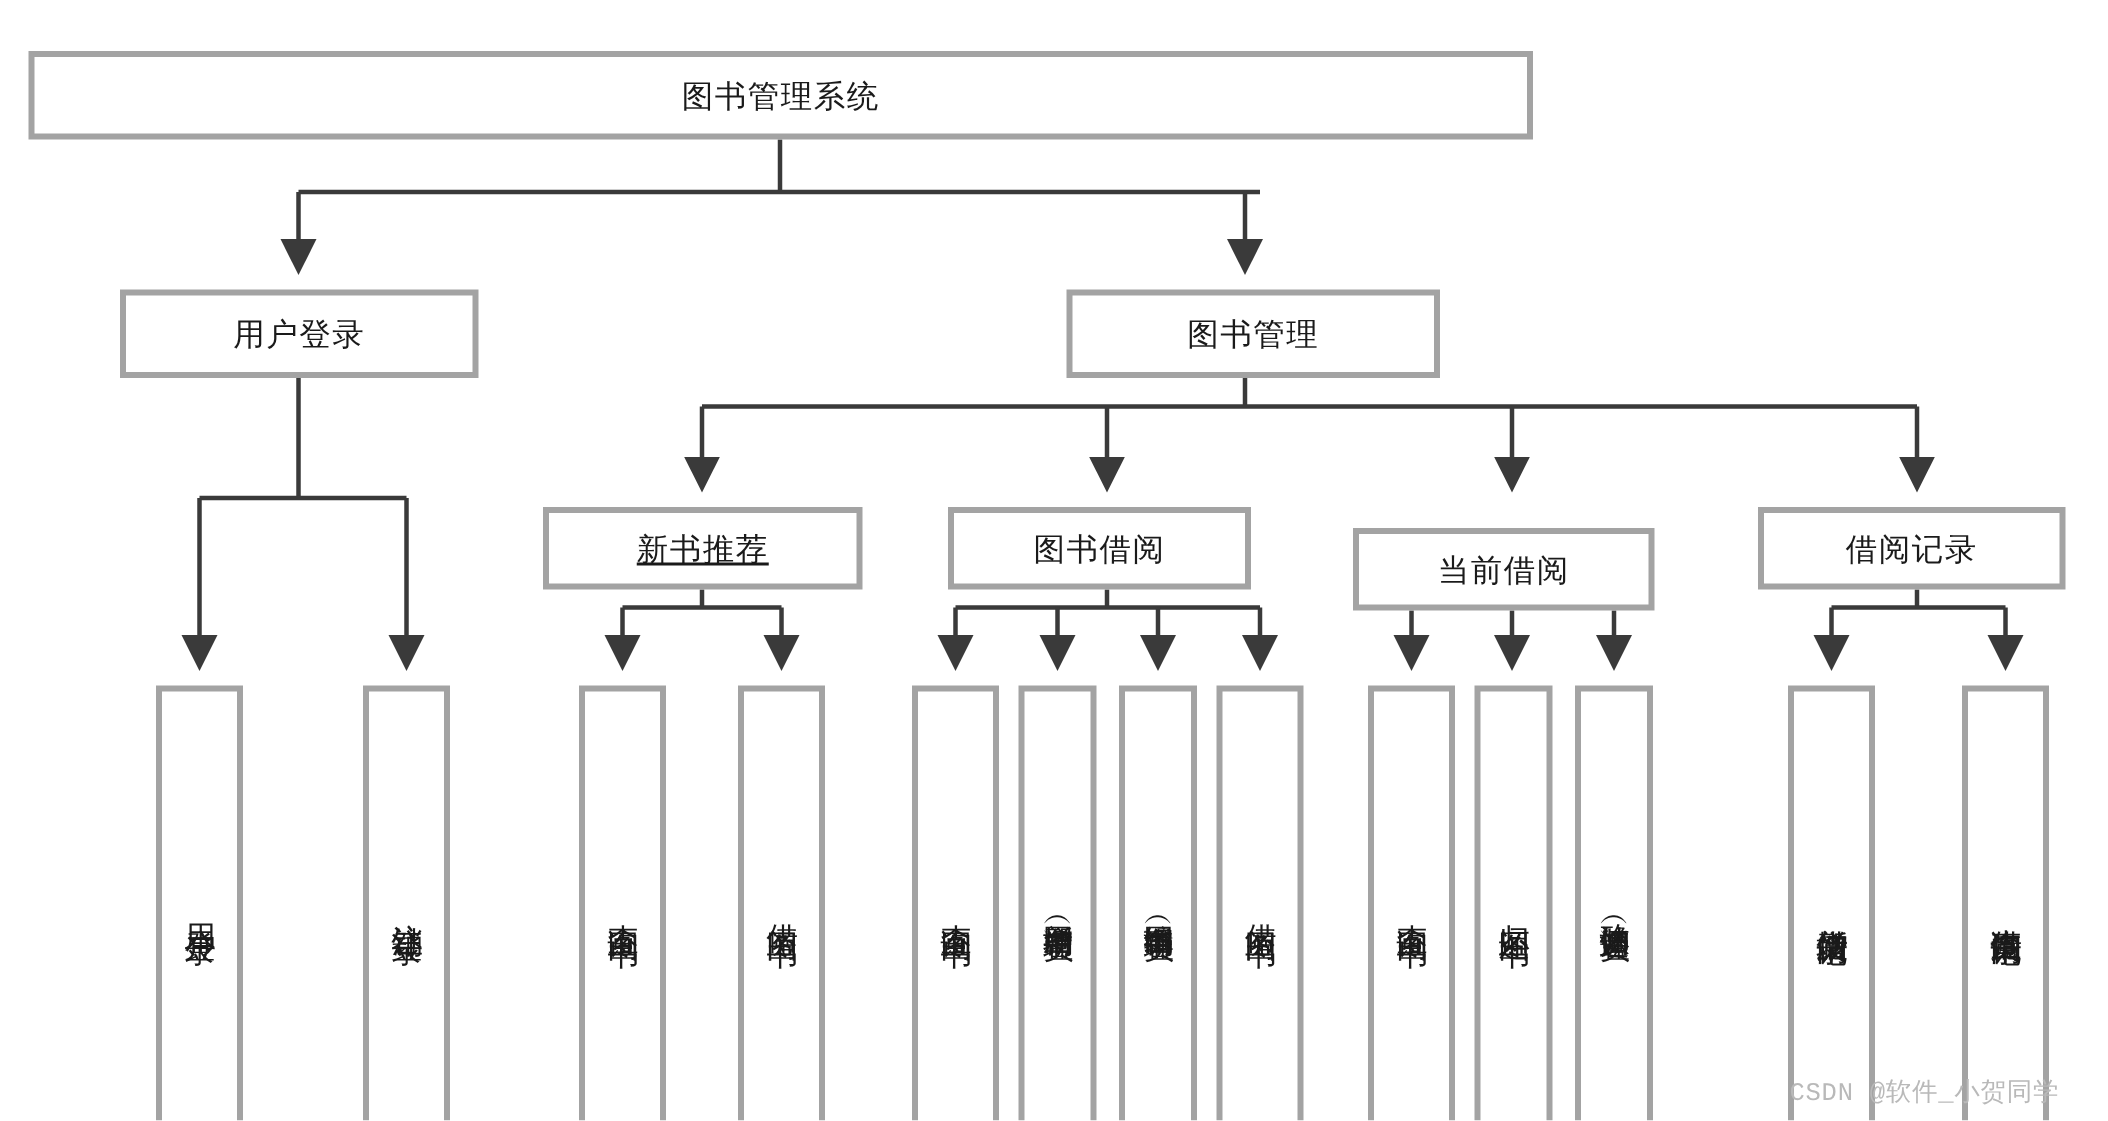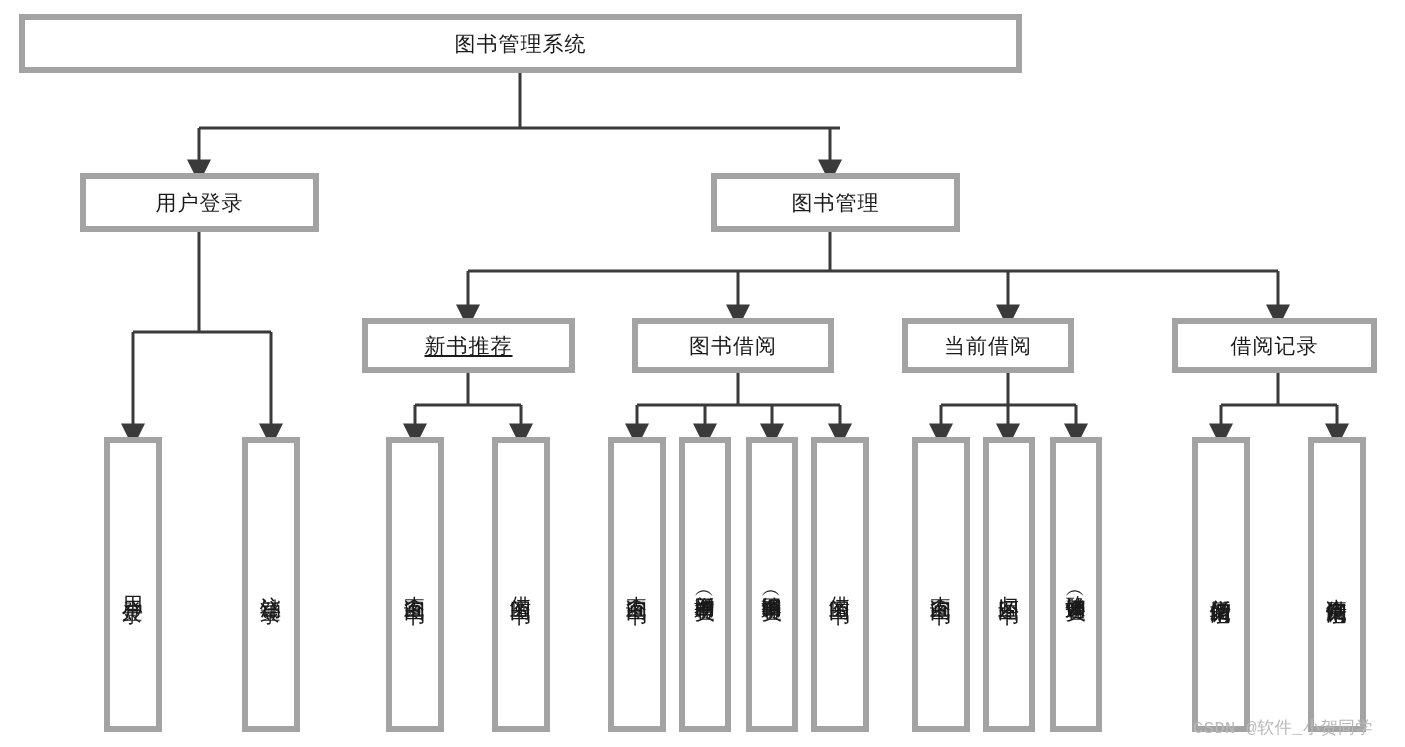--- a/index.html
+++ b/index.html
@@ -23,25 +23,26 @@
     left: 0;
     top: 0;
     width: 1405px;
     height: 747px;
     pointer-events: none;
   }
   .node {
     position: absolute;
     box-sizing: border-box;
     background: #ffffff;
-    border: 6px solid #a3a3a3;
+    border: 4px solid #a3a3a3;
     display: flex;
     align-items: center;
     justify-content: center;
     color: #1a1a1a;
+    margin-top: 20px;
   }
   .node.horiz {
     font-size: 21px;
     letter-spacing: 1px;
   }
   .node.vert {
     writing-mode: vertical-rl;
     text-orientation: upright;
     font-size: 21px;
     letter-spacing: 3px;
@@ -135,21 +136,21 @@
   </div>
 
   <div class="node horiz" style="left:362px; top:318px; width:213px; height:55px;text-decoration:underline;">
     <span class="label">新书推荐</span>
   </div>
 
   <div class="node horiz" style="left:632px; top:318px; width:202px; height:55px;">
     <span class="label">图书借阅</span>
   </div>
 
-  <div class="node horiz" style="left:902px; top:318px; width:172px; height:55px;">
+  <div class="node horiz" style="left:902px; top:332px; width:201px; height:55px;">
     <span class="label">当前借阅</span>
   </div>
 
   <div class="node horiz" style="left:1172px; top:318px; width:205px; height:55px;">
     <span class="label">借阅记录</span>
   </div>
 
   <div class="node vert" style="left:104px; top:437px; width:58px; height:295px;">
     <span class="label">用户登录</span>
   </div>

